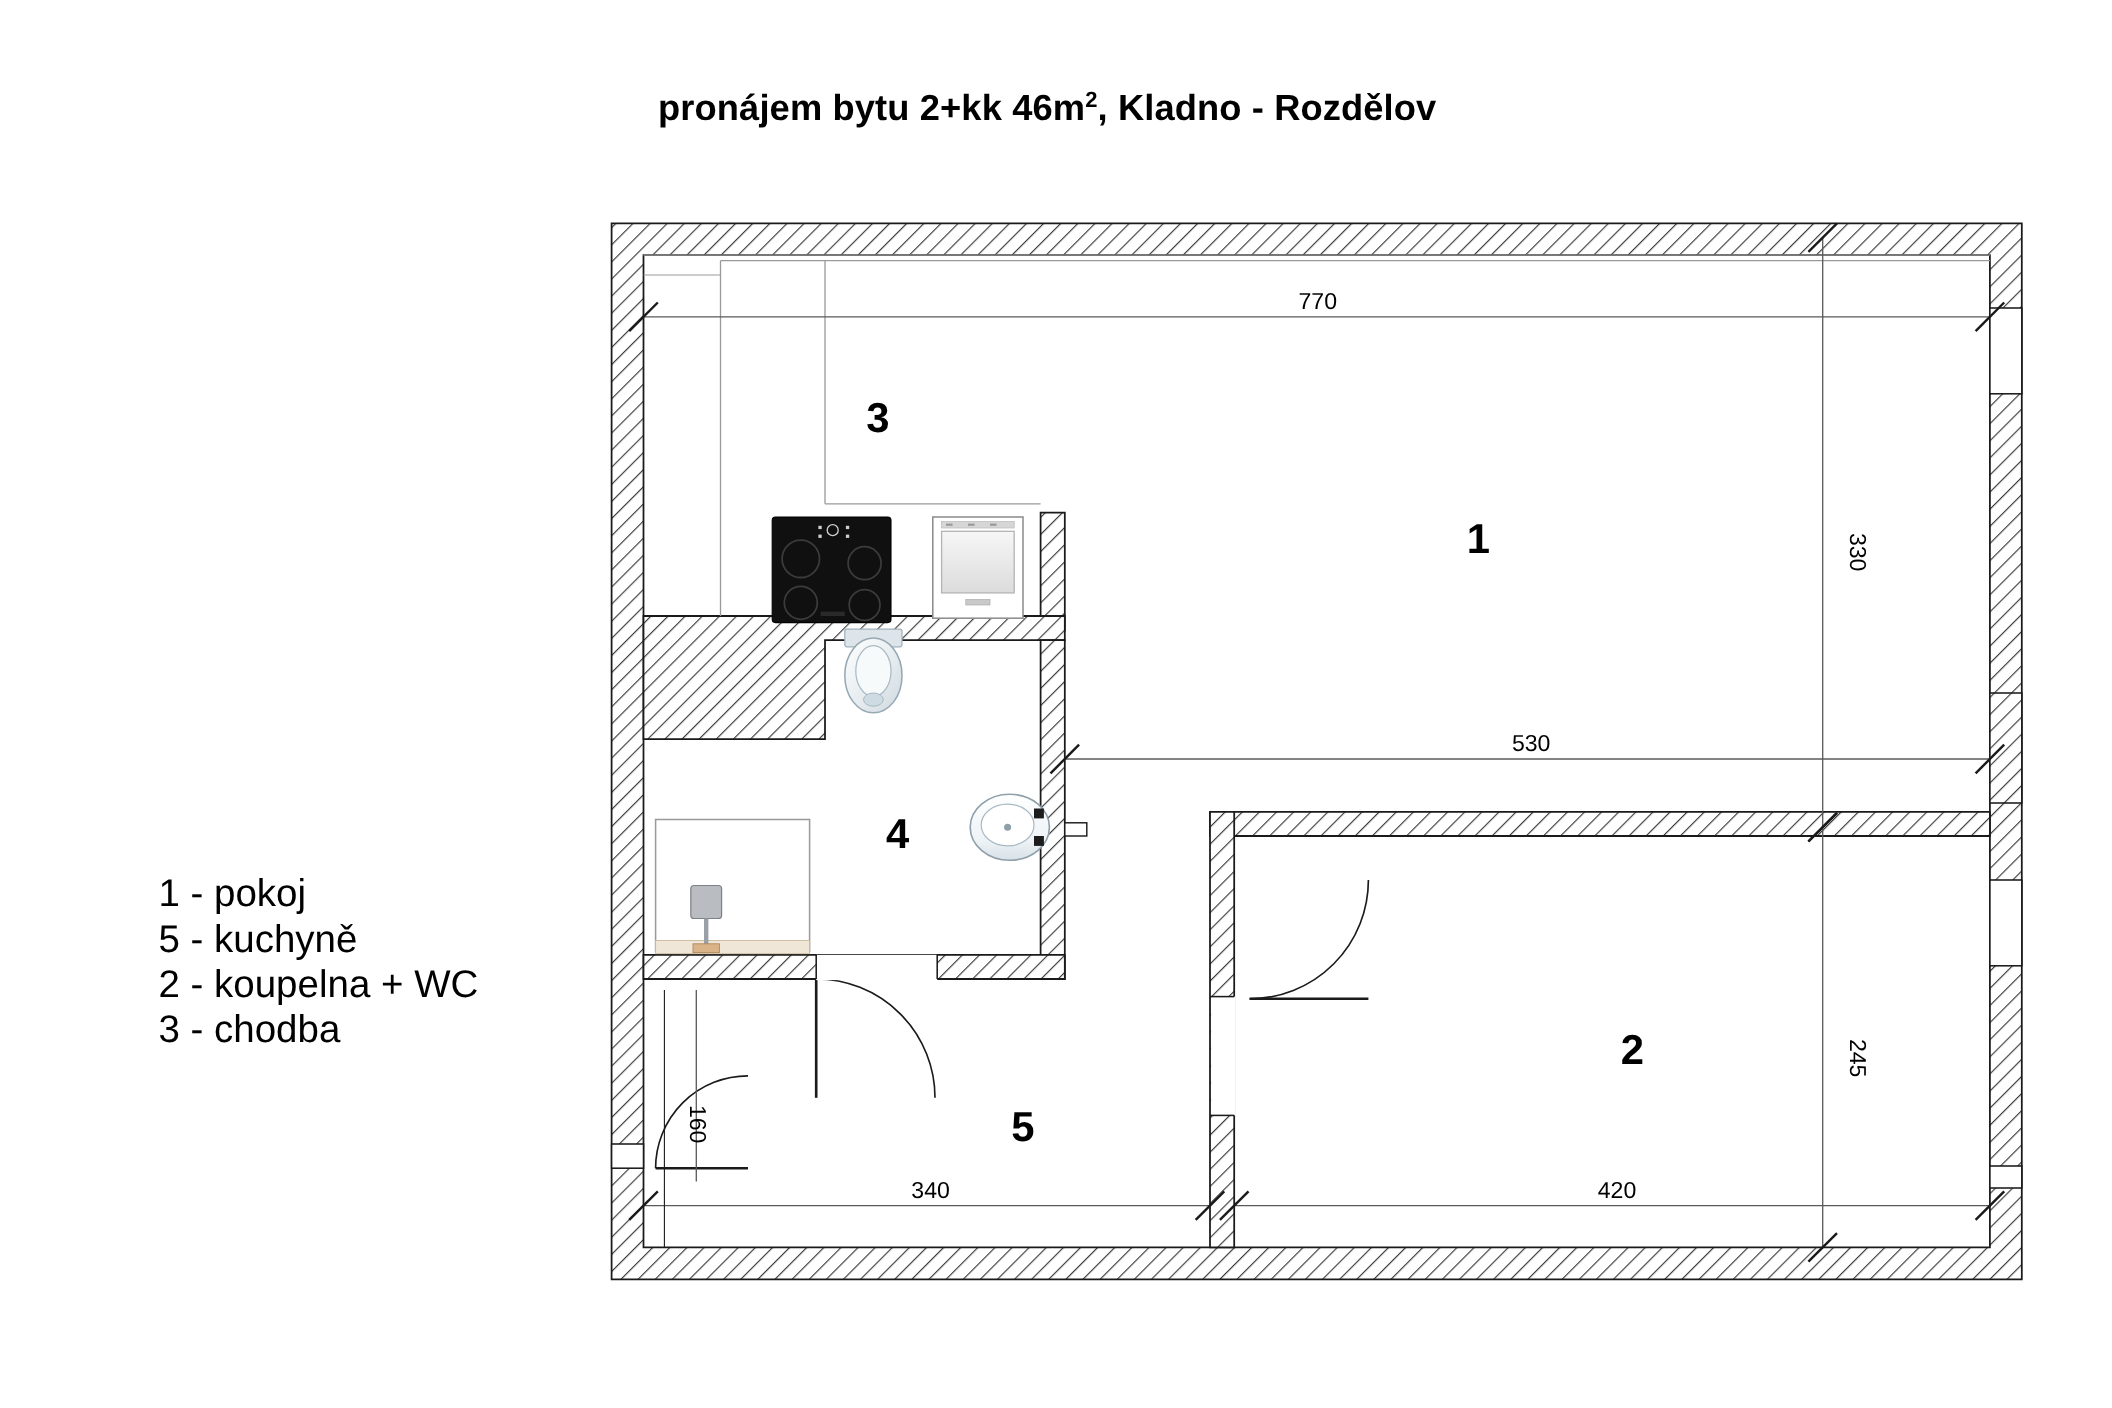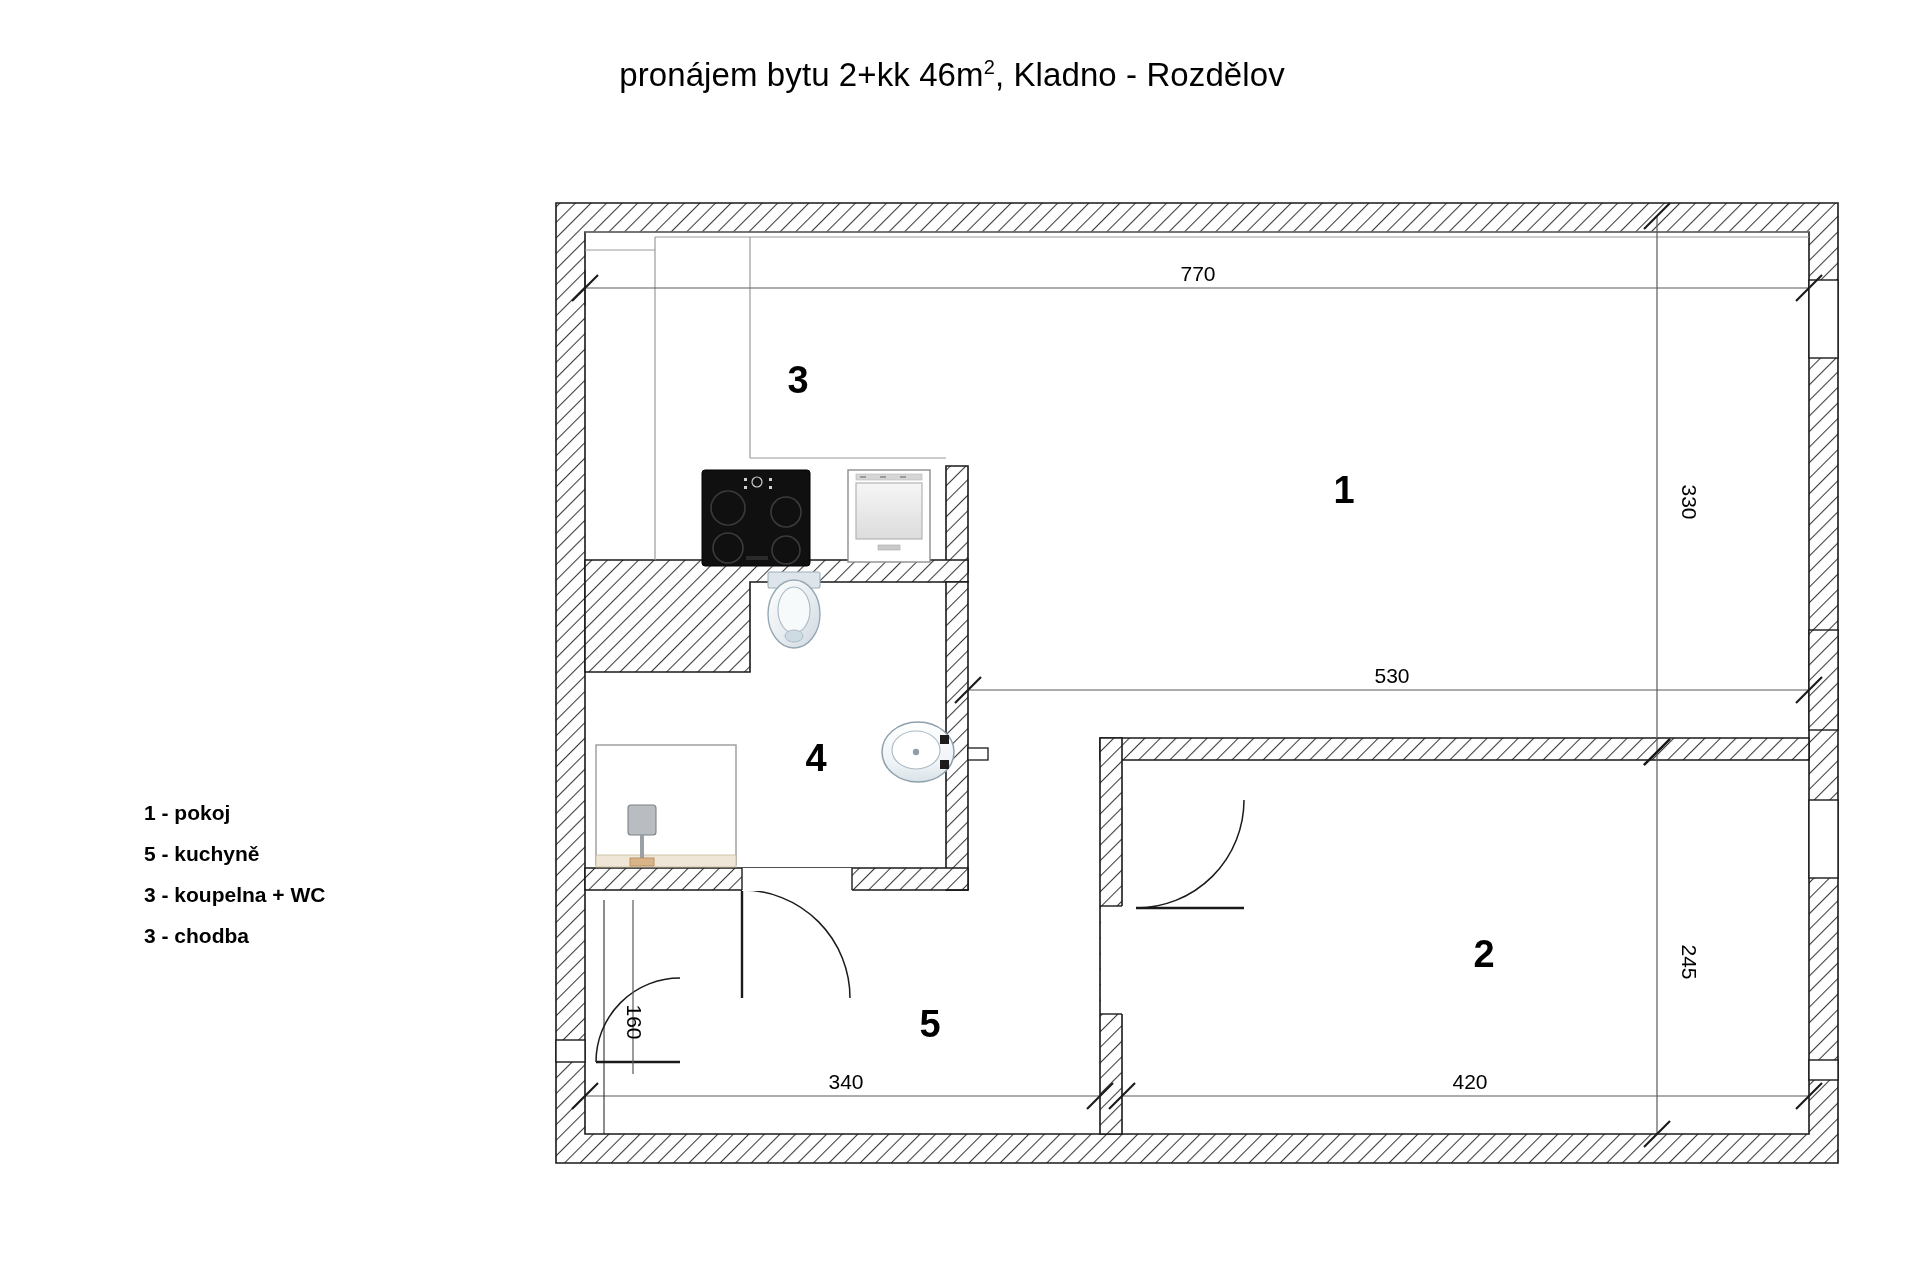--- a/index.html
+++ b/index.html
@@ -18,40 +18,40 @@
   }
   #stage {
     position: absolute;
     inset: 0;
     width: 1920px;
     height: 1280px;
   }
   #title {
     position: absolute;
     left: 0;
-    top: 56px;
+    top: 79px;
     width: 1904px;
     text-align: center;
     font-size: 33px;
-    font-weight: normal;
+    font-weight: bold;
     letter-spacing: 0.1px;
     white-space: nowrap;
   }
   #title .sup {
     font-size: 20px;
     vertical-align: super;
     line-height: 0;
   }
   #legend {
     position: absolute;
     left: 144px;
     top: 792px;
-    font-size: 21px;
+    font-size: 35px;
     line-height: 41px;
-    font-weight: bold;
+    font-weight: normal;
     white-space: nowrap;
   }
   #legend .legend-row { display: block; }
 
   svg#plan {
     position: absolute;
     left: 0;
     top: 0;
   }
   .dimtext {
@@ -70,21 +70,21 @@
 </head>
 <body>
 
 <div id="stage">
 
   <div id="title"><span>pronájem bytu 2+kk 46m</span><span class="sup">2</span><span>, Kladno - Rozdělov</span></div>
 
   <div id="legend">
     <span class="legend-row">1 - pokoj</span>
     <span class="legend-row">5 - kuchyně</span>
-    <span class="legend-row">3 - koupelna + WC</span>
+    <span class="legend-row">2 - koupelna + WC</span>
     <span class="legend-row">3 - chodba</span>
   </div>
 
   <svg id="plan" width="1920" height="1280" viewBox="0 0 1920 1280">
     <defs>
       <pattern id="hatch" width="11" height="11" patternUnits="userSpaceOnUse" patternTransform="rotate(45)">
         <rect width="11" height="11" fill="#ffffff"></rect>
         <line x1="0" y1="0" x2="0" y2="11" stroke="#3a3a3a" stroke-width="2.1"></line>
       </pattern>
       <linearGradient id="wcgrad" x1="0" y1="0" x2="1" y2="1">

